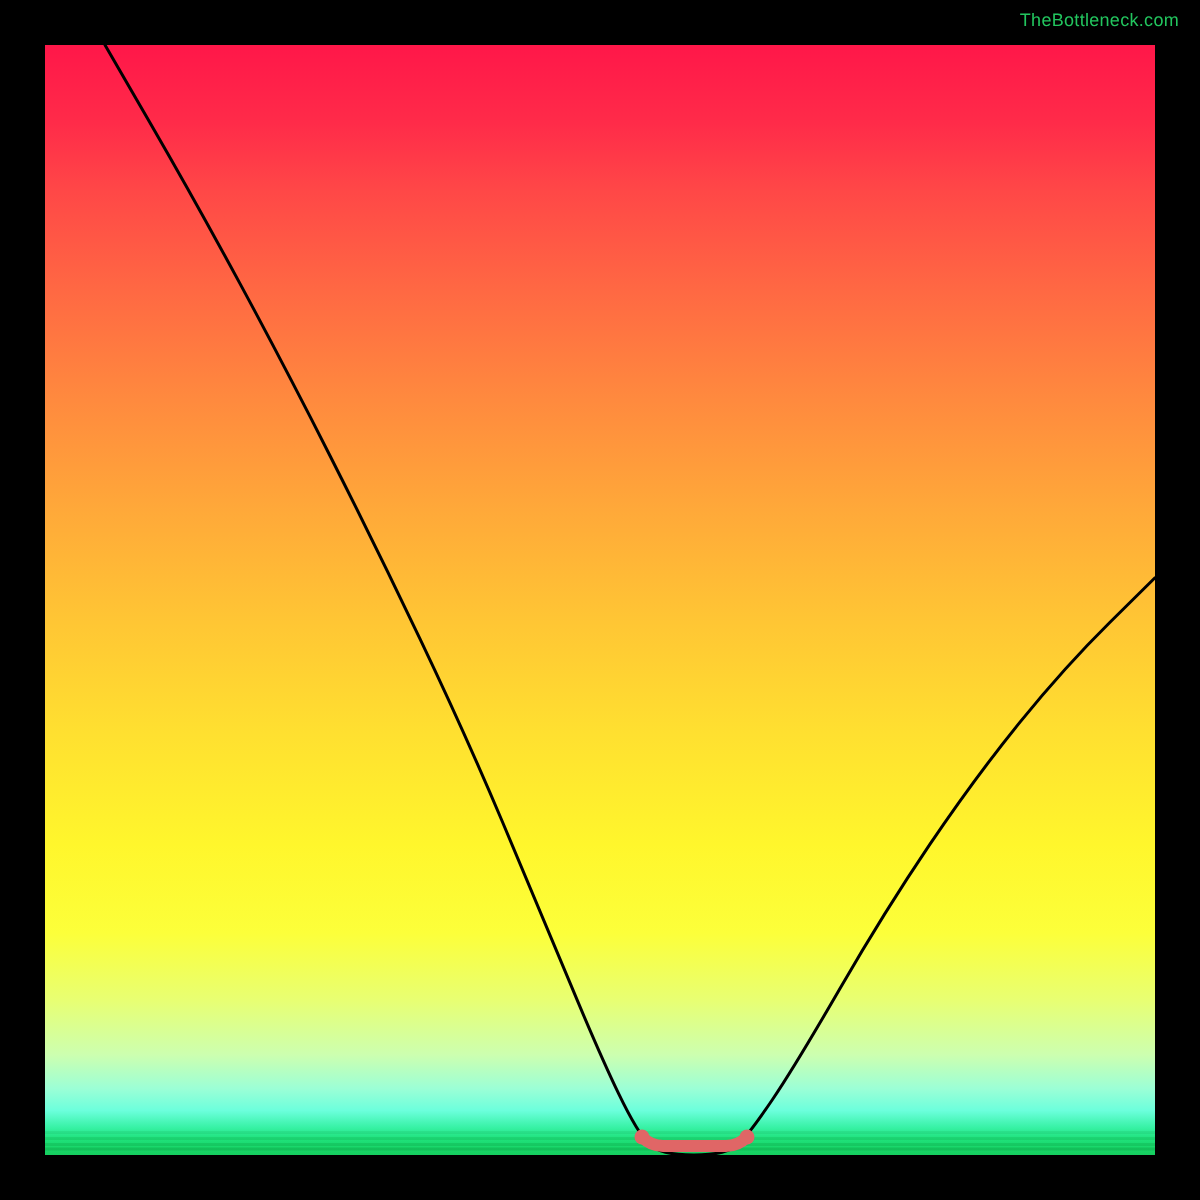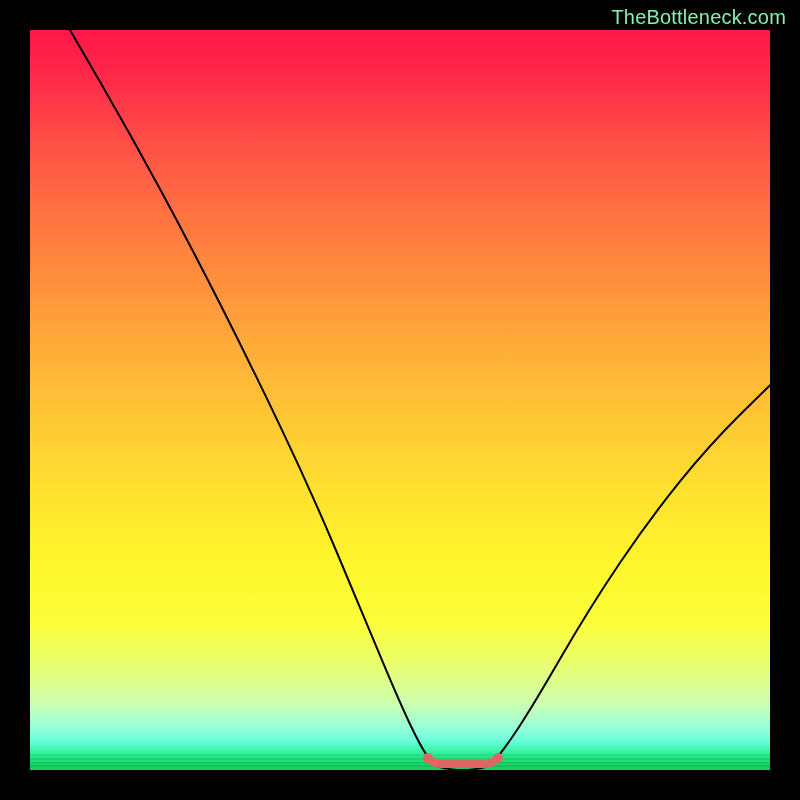--- a/index.html
+++ b/index.html
@@ -44,22 +44,22 @@
       #38f2a6 97.5%,
       #20e27c 98.5%,
       #19d76a 99.3%,
       #15ce5f 100%
     );
   }
   .attribution {
     position: absolute;
     top: 6px;
     right: 14px;
-    color: #86efac;
-    font-size: 20px;
+    color: #22c55e;
+    font-size: 12px;
     letter-spacing: 0.2px;
     font-weight: 500;
     user-select: none;
   }
   svg.curve {
     position: absolute;
     left: 0;
     top: 0;
     width: 740px;
     height: 740px;

